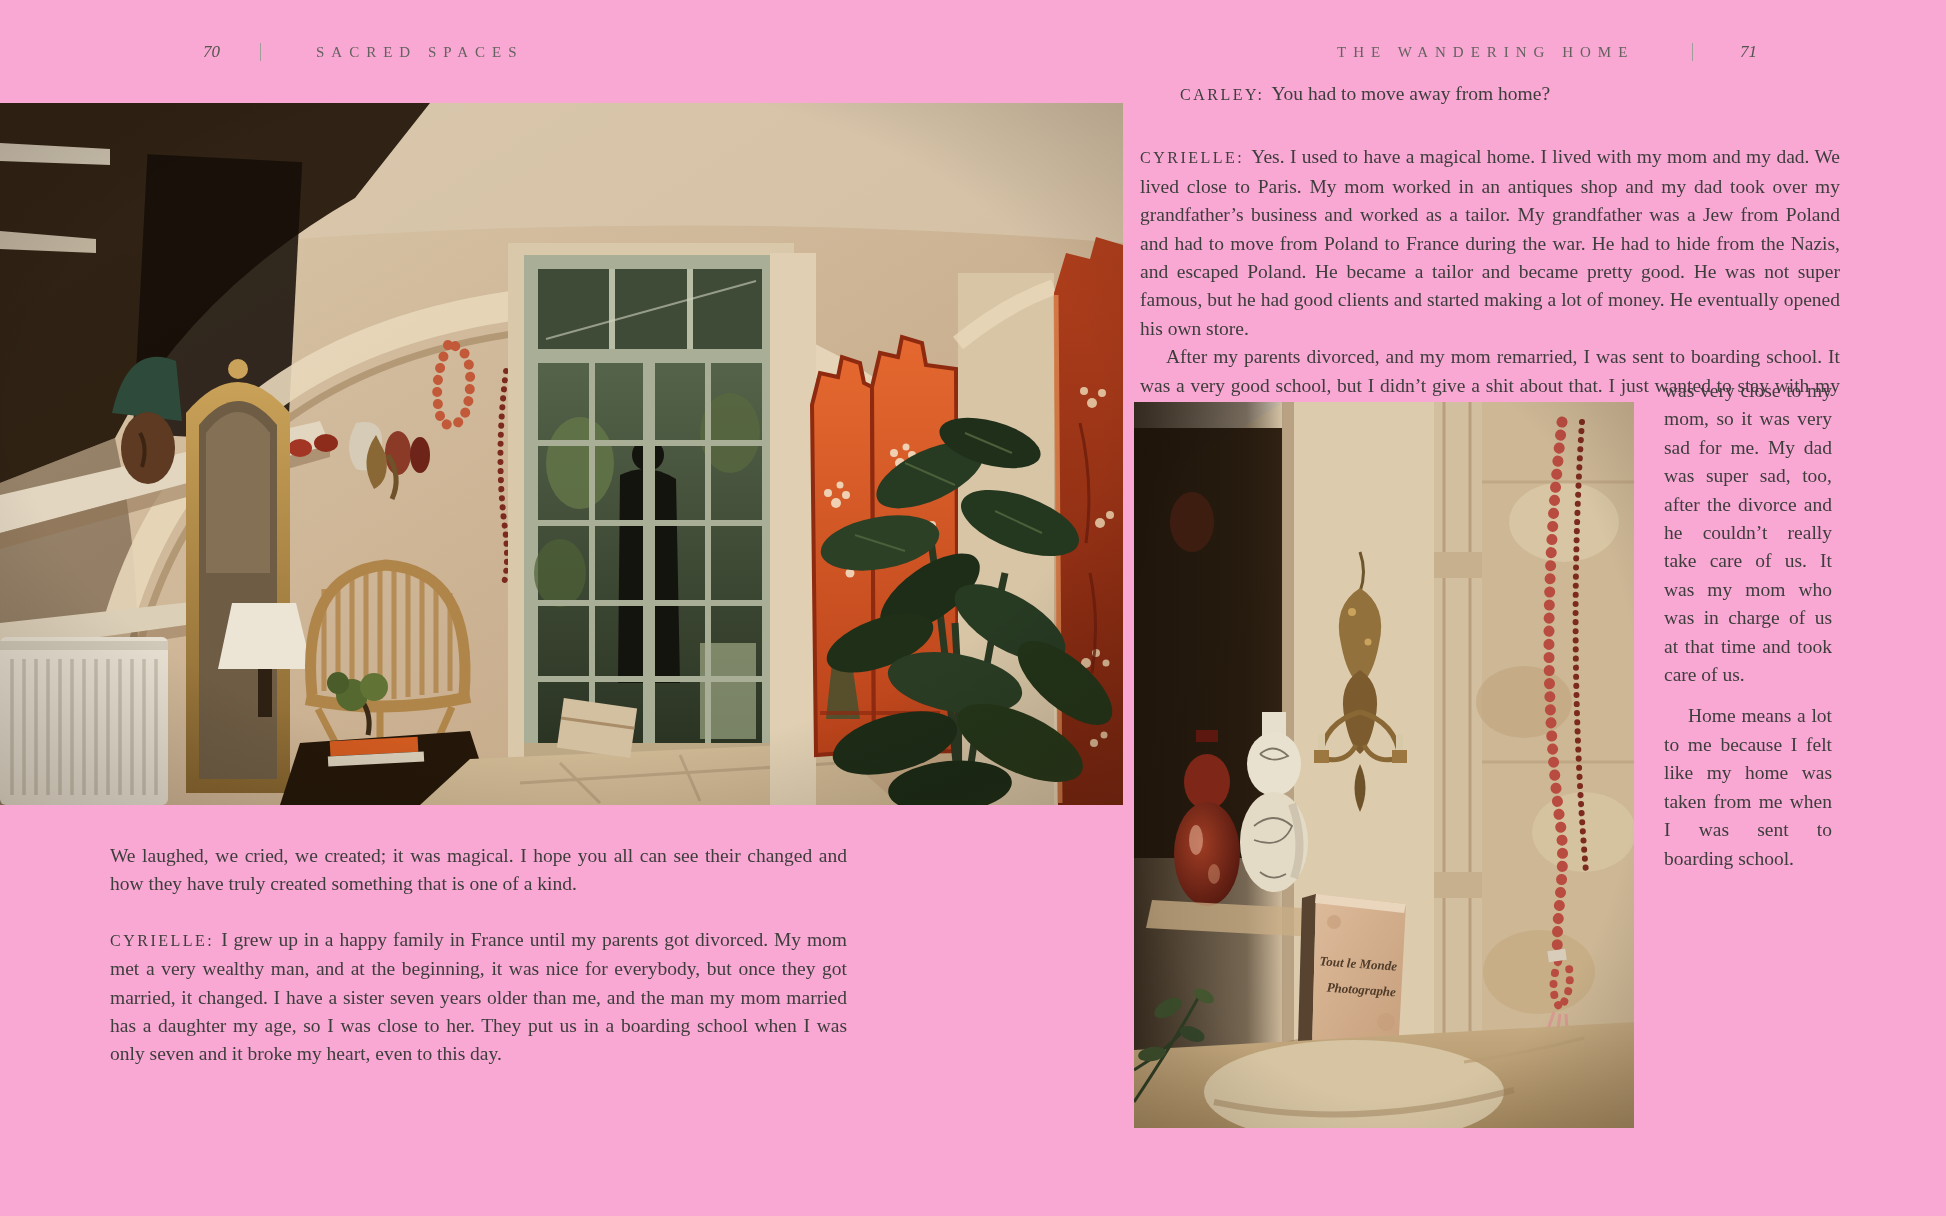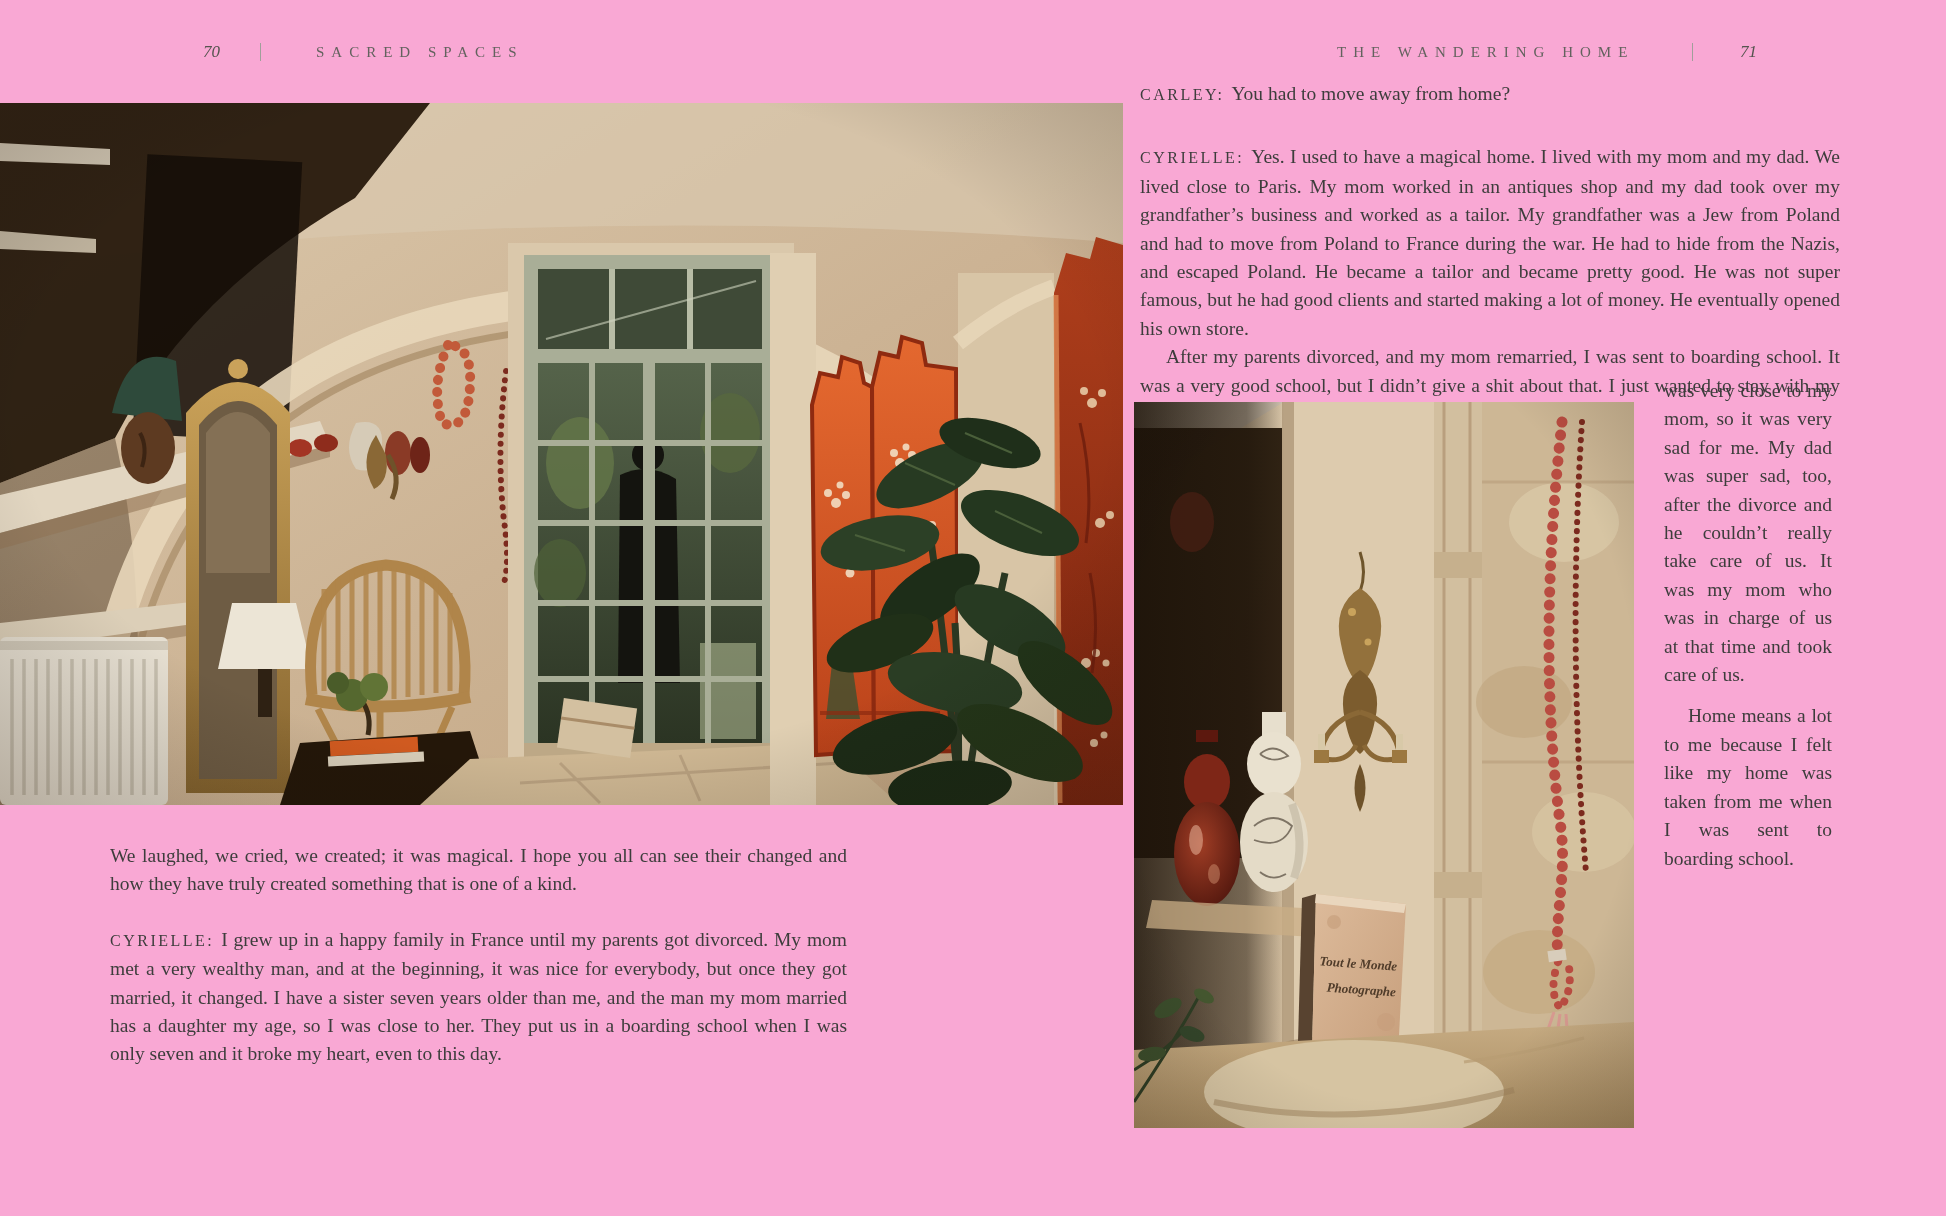--- a/index.html
+++ b/index.html
@@ -18,21 +18,21 @@
   .photo-left{left:0;top:103px;width:1123px;height:702px;}
   .photo-right{left:1134px;top:402px;width:500px;height:726px;}
   
   .bodytext{font-size:19.5px;line-height:28.4px;text-align:justify;}
   .bodytext p{margin:0;}
   .speaker{font-size:16px;letter-spacing:2.5px;margin-right:7px;color:#3d3d3c;}
   .left-text{position:absolute;left:110px;top:842px;width:737px;}
   .left-text .intro{margin-bottom:27px;}
   .left-text .quote{margin:0 0 29px 30px;font-style:italic;font-size:21px;color:#3f5c4c;text-align:left;}
   .right-top{position:absolute;left:1140px;top:80px;width:700px;}
-  .right-top .q1{margin-bottom:34px;}
+  .right-top .q1{margin-bottom:34px;margin-left:40px;}
   .right-top .cont{text-indent:26px;}
   .right-col{position:absolute;left:1656px;top:377px;width:184px;}
   .right-col p{margin:0 8px 13px;}
   .right-col .indent{text-indent:24px;}
   .right-col .q2{margin-top:15px;}
 </style>
 </head>
 <body>
 
 <div class="spread">

